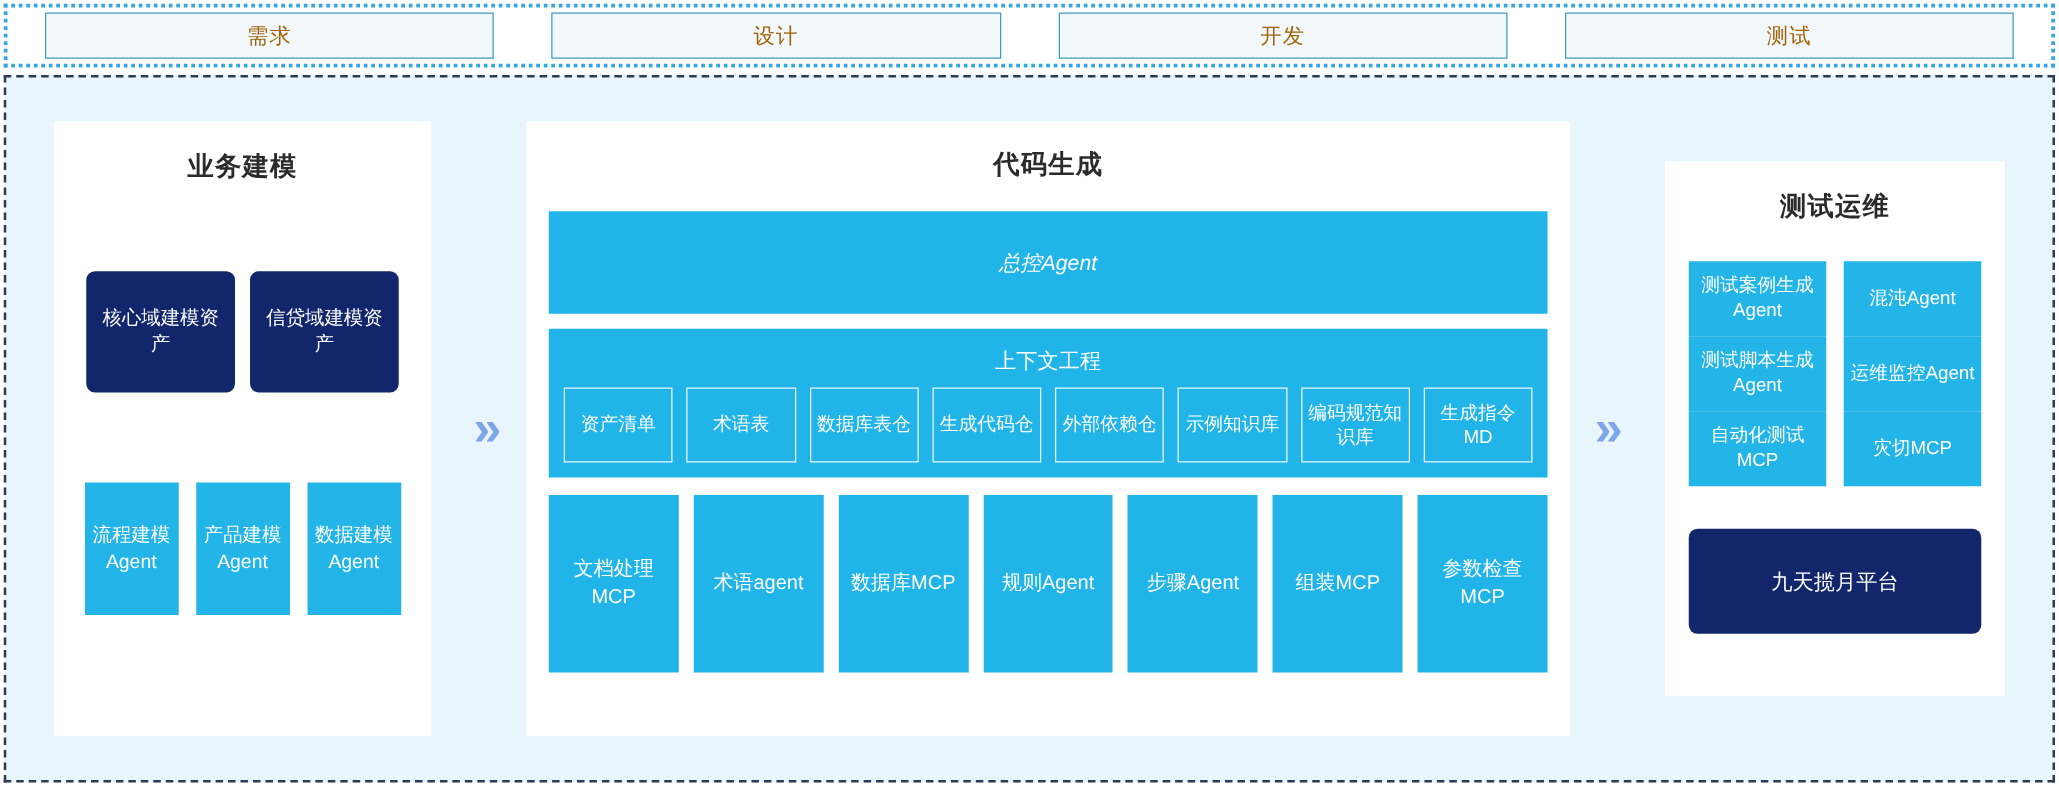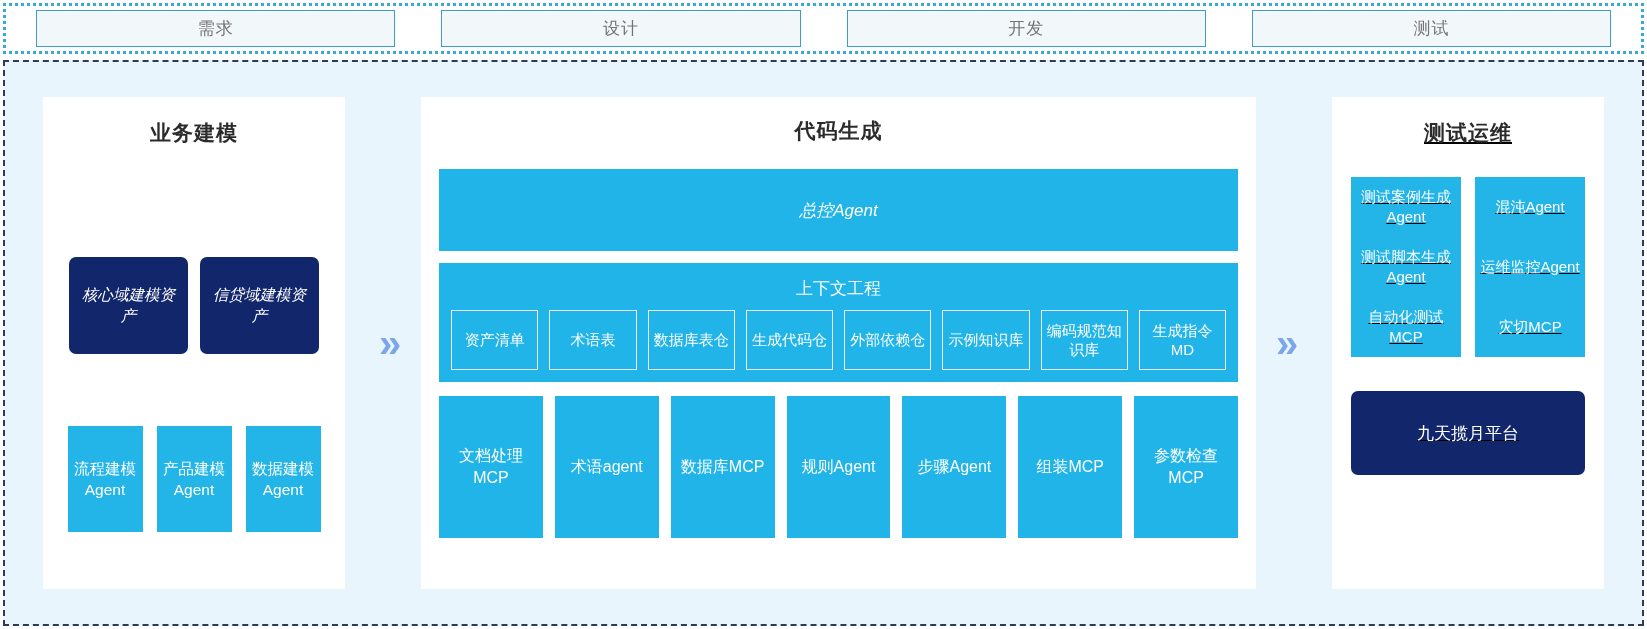--- a/index.html
+++ b/index.html
@@ -20,21 +20,21 @@
     display:flex;align-items:center;
     padding:0 30px;
     gap:46px;
   }
   .phase{
     flex:1 1 0;height:37px;
     box-sizing:border-box;
     background:#f2f7fa;
     border:1px solid #3f9ec4;
     display:flex;align-items:center;justify-content:center;
-    font-size:17px;color:#737373;
+    font-size:17px;color:#a16207;
     letter-spacing:1px;
   }
 
   
   .body-box{
     position:absolute;left:3px;top:60px;width:1641px;height:566px;
     box-sizing:border-box;
     background:#e9f5fd;
     border:2px dashed #2f3b52;
     display:flex;align-items:stretch;
@@ -51,21 +51,21 @@
     letter-spacing:1px;
     text-align:center;
   }
 
   
   .left-wrap{width:330px;display:flex;align-items:center;justify-content:center;padding-left:24px;}
   .panel-left{
     width:302px;height:492px;
     padding-top:22px;
   }
-  .navy-row{display:flex;gap:12px;margin-top:110px;font-style:italic;}
+  .navy-row{display:flex;gap:12px;margin-top:70px;}
   .navy-box{
     width:119px;height:97px;
     background:#12266c;border-radius:7px;
     color:#ffffff;font-size:15.5px;line-height:1.35;
     display:flex;align-items:center;justify-content:center;
     text-align:center;padding:0 6px;box-sizing:border-box;
   }
   .agent-row{display:flex;gap:14px;margin-top:72px;}
   .agent-tall{
     width:75px;height:106px;
@@ -111,21 +111,21 @@
   .tool-box{
     flex:1 1 0;height:142px;background:#21b4e9;color:#ffffff;
     font-size:16px;line-height:1.35;
     display:flex;align-items:center;justify-content:center;
     text-align:center;padding:0 4px;box-sizing:border-box;
   }
 
   
   .right-wrap{width:300px;display:flex;align-items:center;justify-content:center;padding-right:24px;}
   .panel-right{
-    width:272px;height:492px;padding-top:22px;text-decoration:underline;
+    width:272px;height:428px;padding-top:22px;
   }
   .r-grid{margin-top:30px;display:flex;flex-direction:column;}
   .r-row{display:flex;gap:14px;}
   .r-box{
     width:110px;height:60px;background:#23b4e8;color:#ffffff;
     font-size:15px;line-height:1.32;
     display:flex;align-items:center;justify-content:center;
     text-align:center;padding:0 4px;box-sizing:border-box;
   }
   .platform-box{

